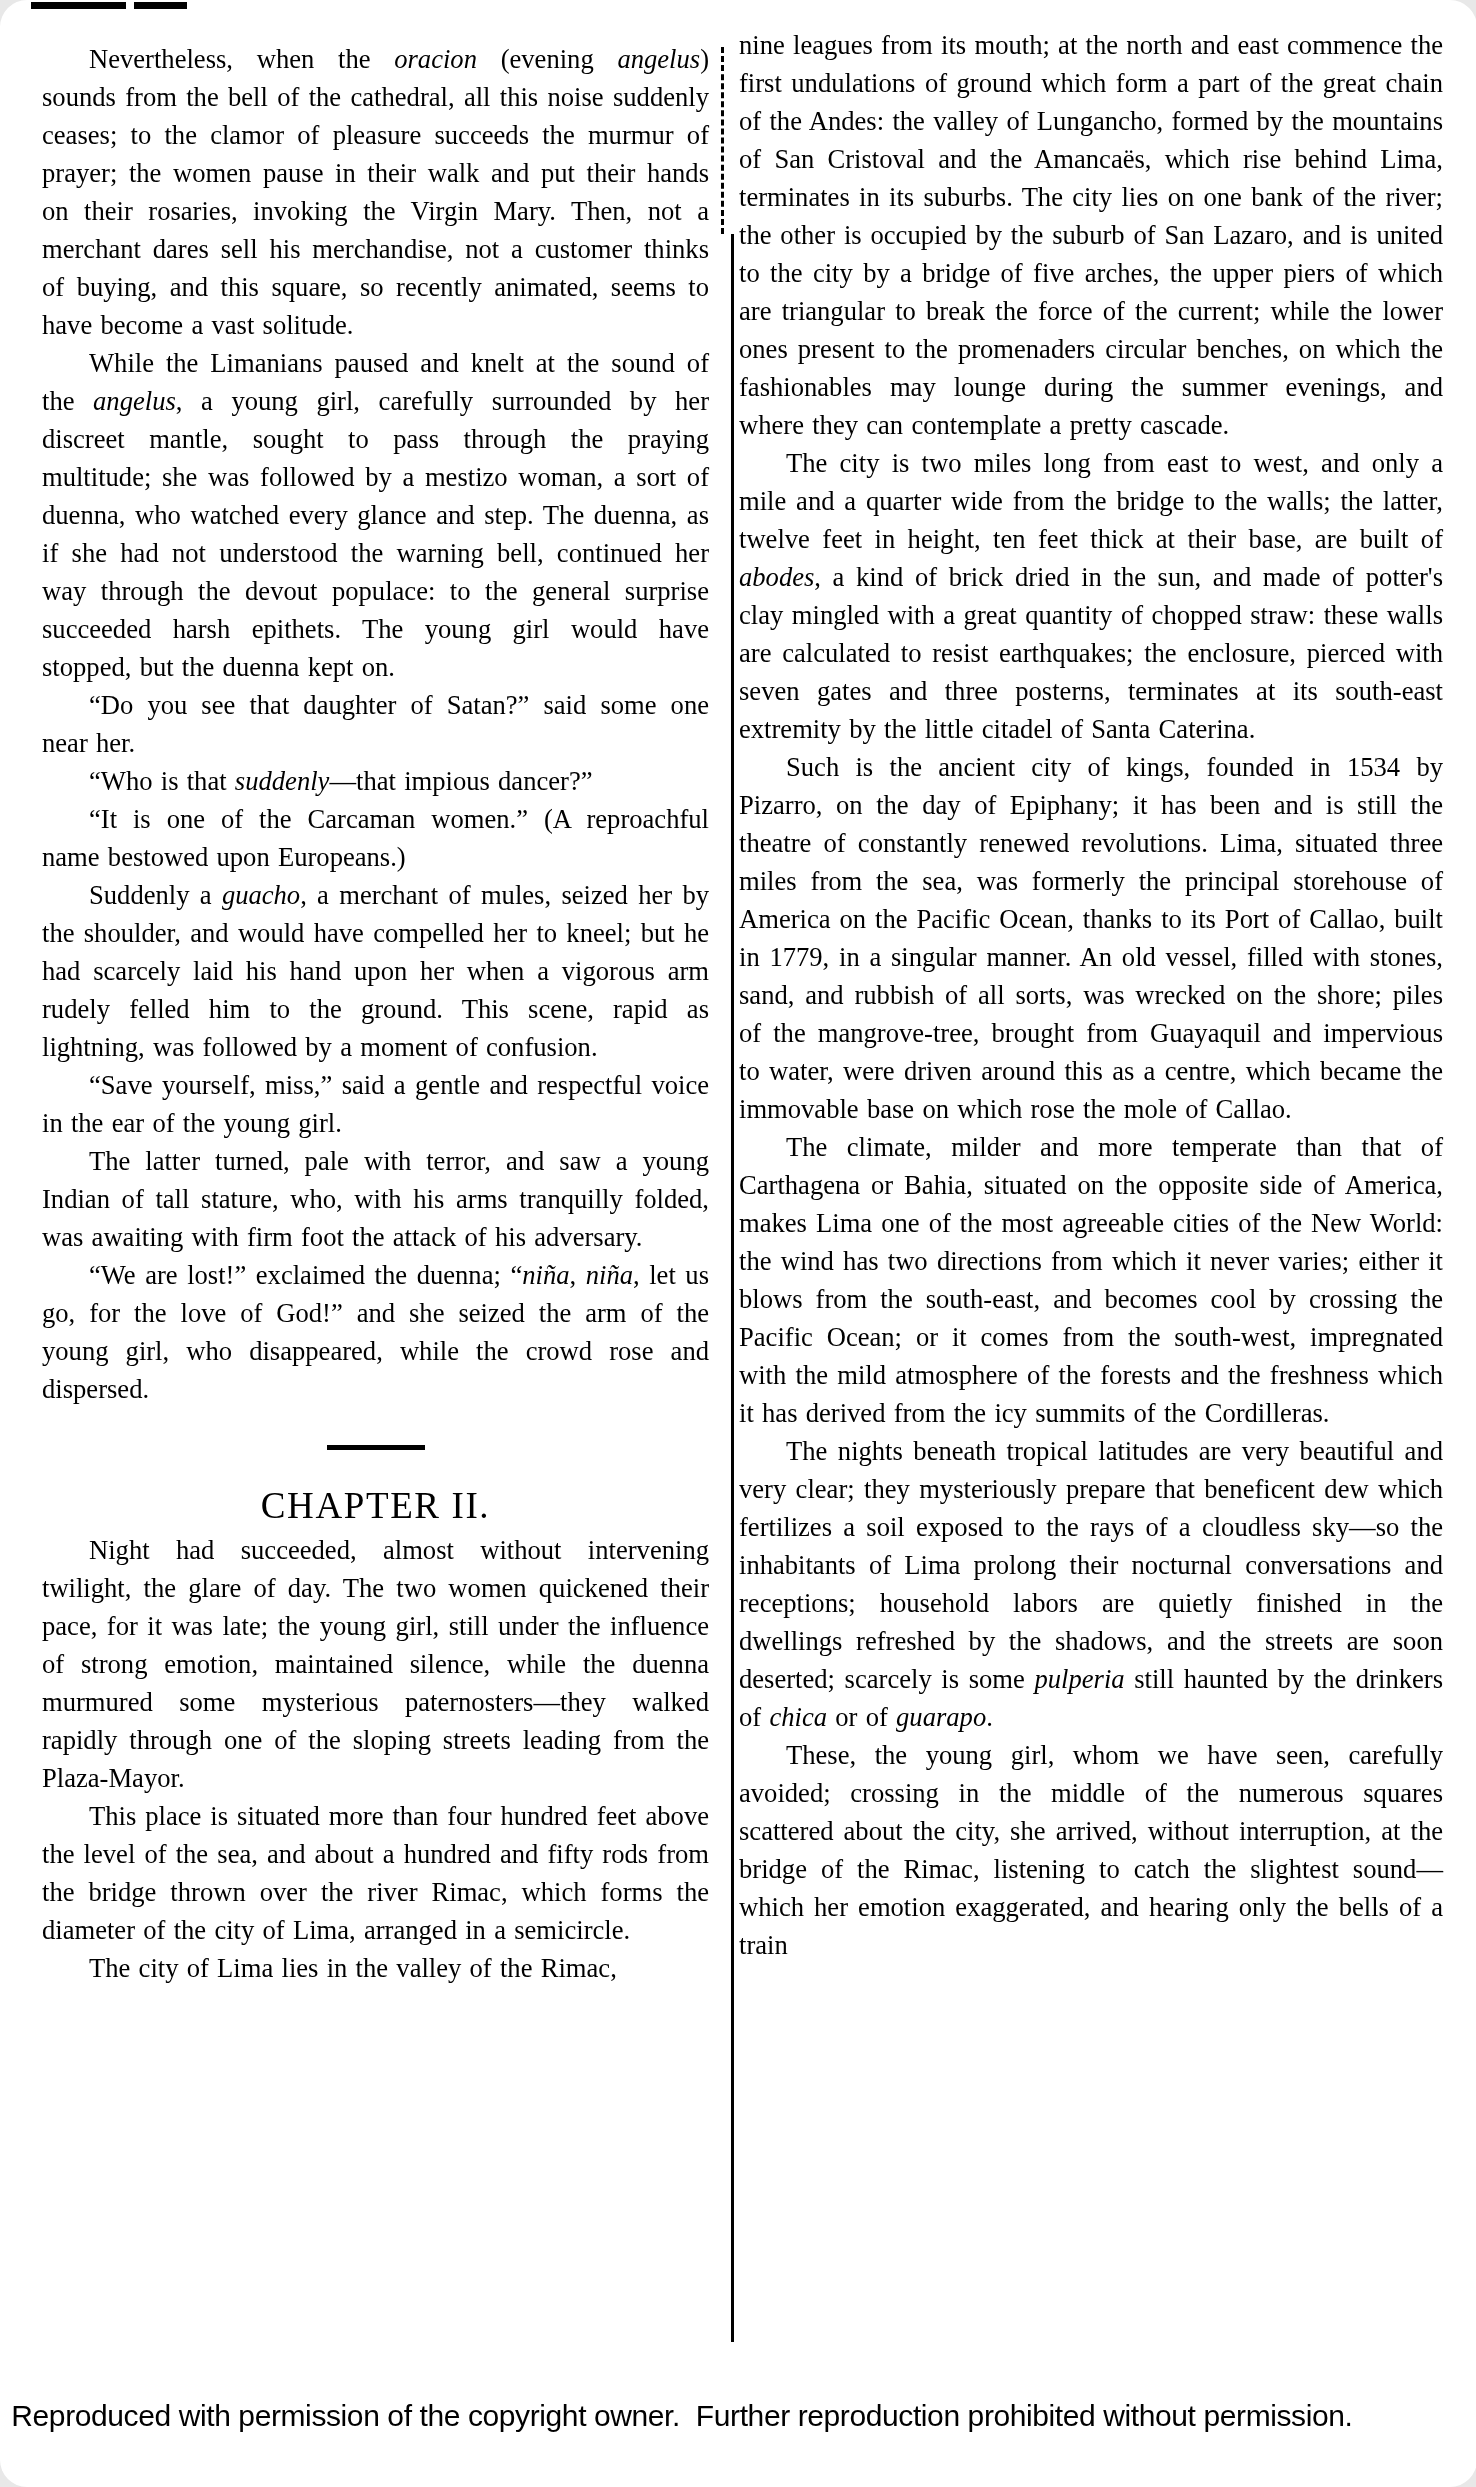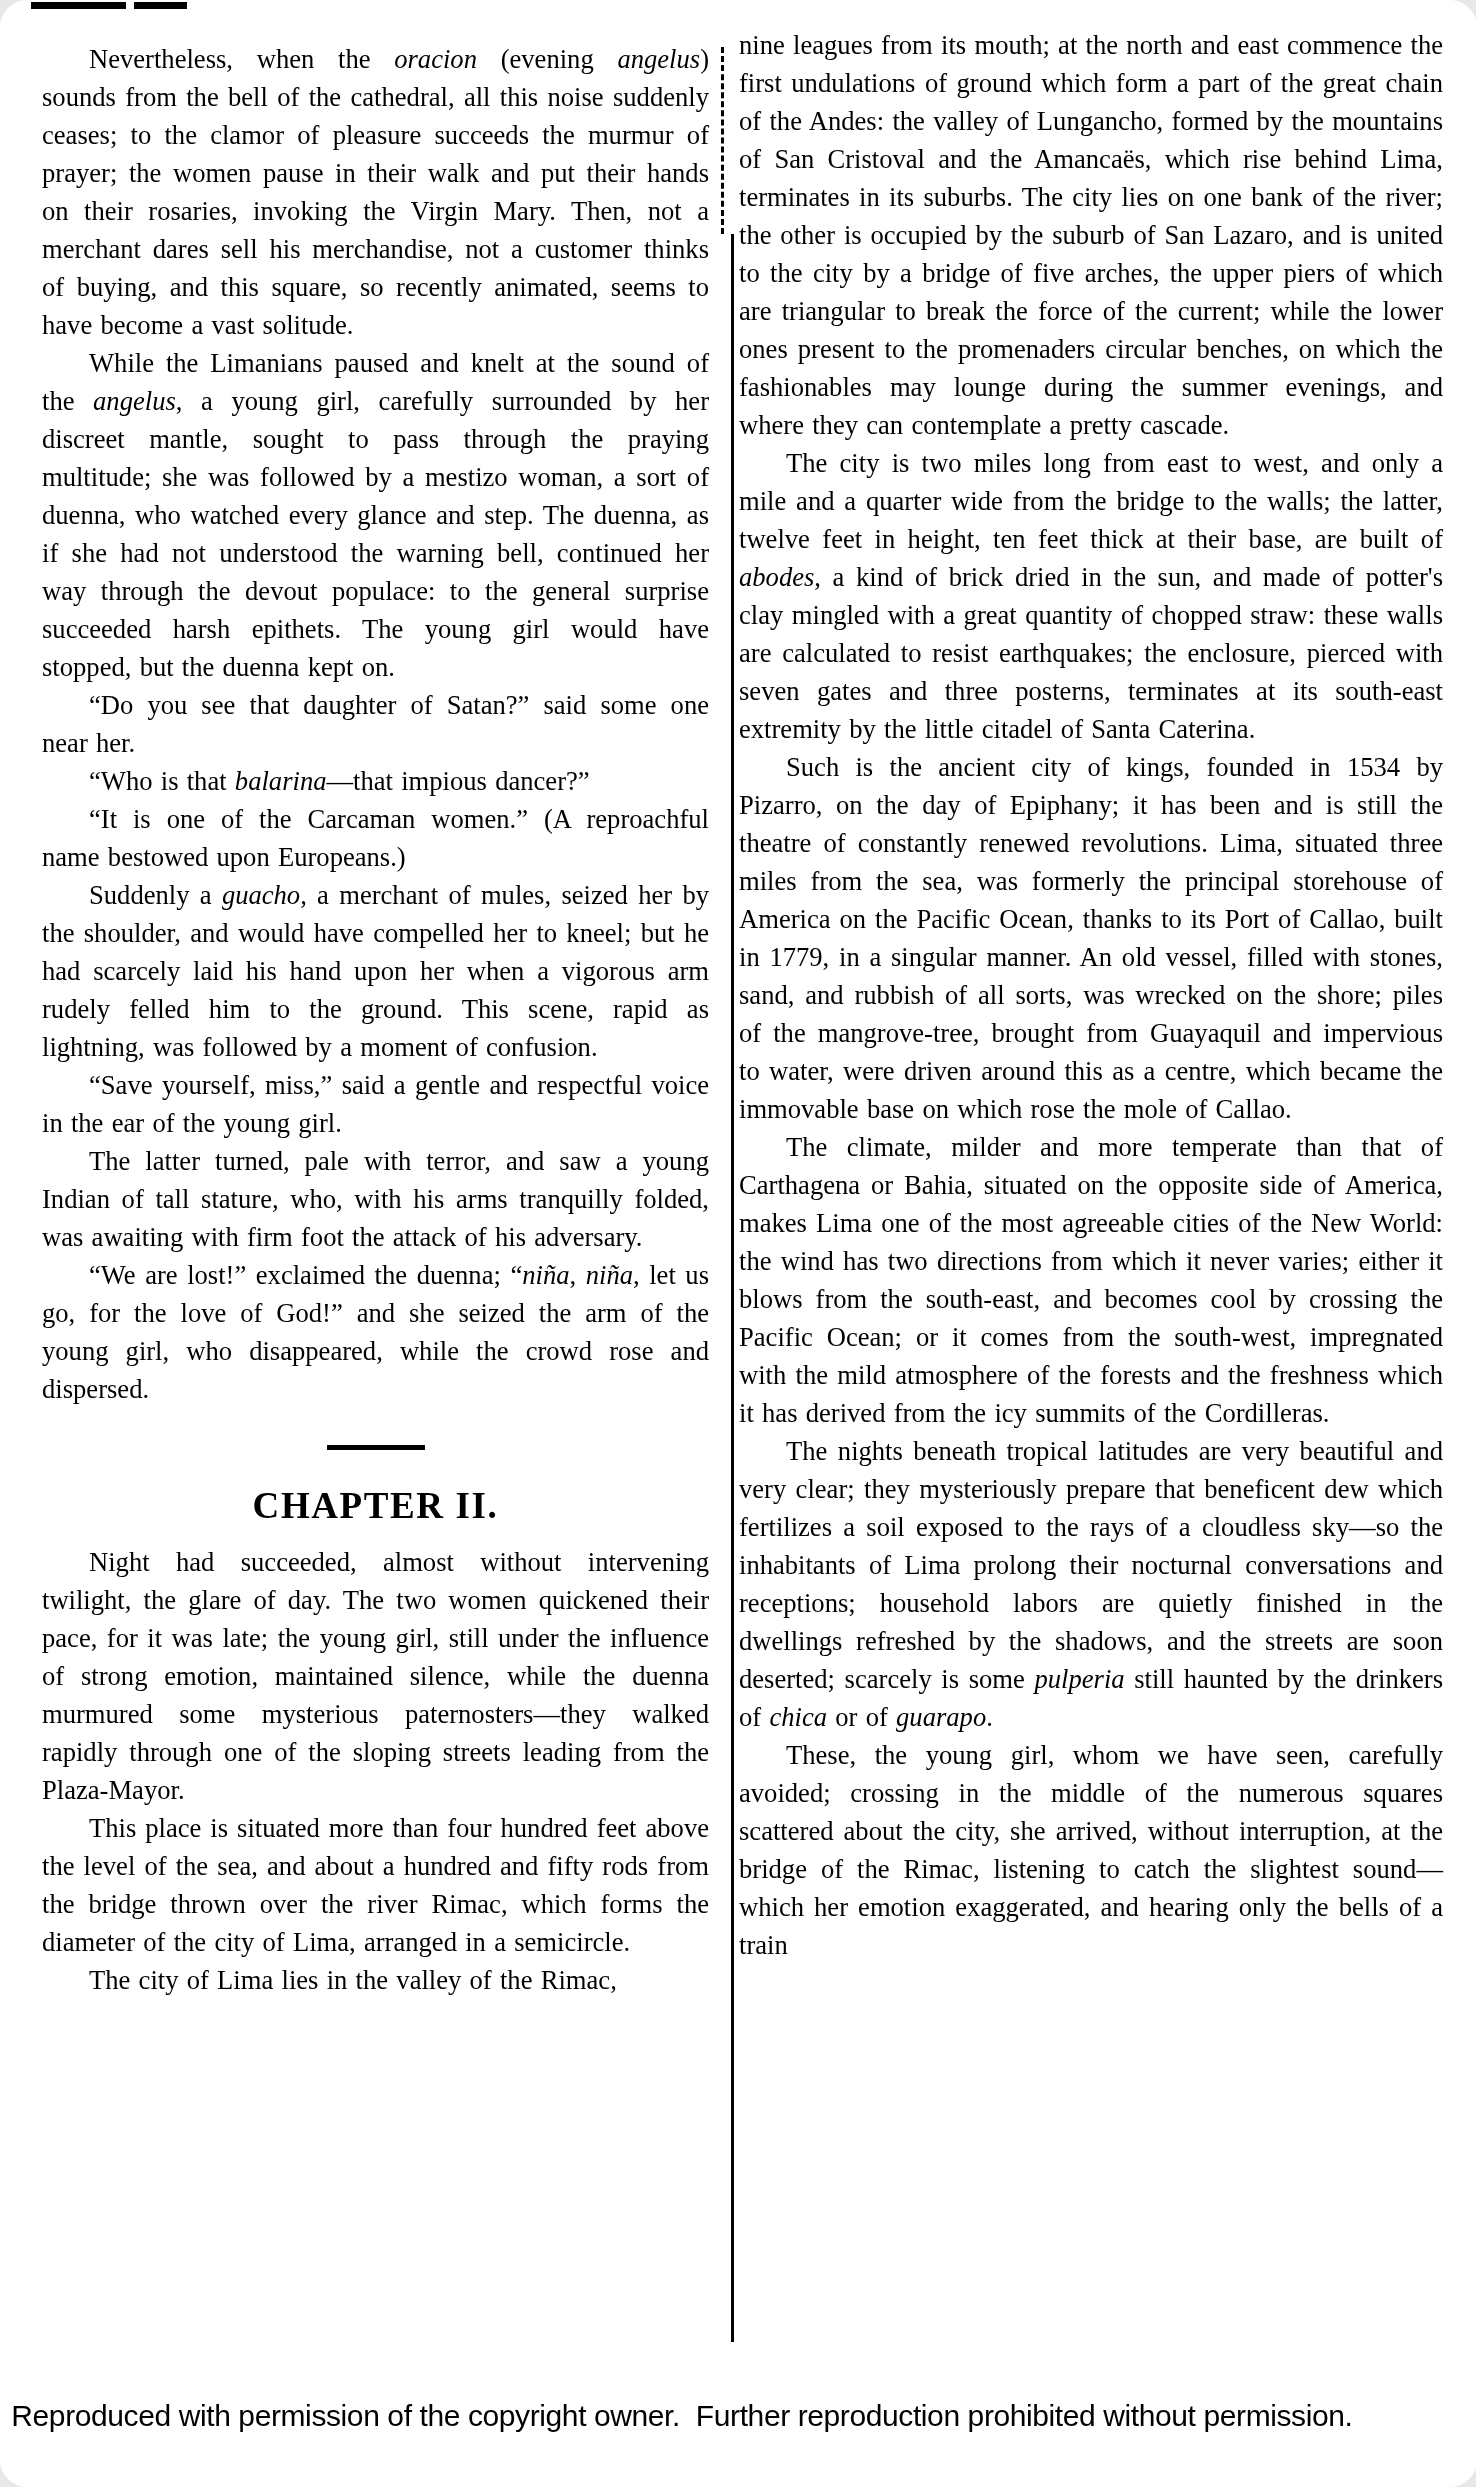--- a/index.html
+++ b/index.html
@@ -35,23 +35,23 @@
     text-align: justify;
     text-indent: 47px;
     word-spacing: 1.6px;
   }
   .body-p.no-indent { text-indent: 0; }
   .chapter-rule {
     width: 98px; height: 4.8px; background: #000;
     margin: 37px auto 0 auto;
   }
   .chapter-title {
-    margin: 34px 0 16px 0;
+    margin: 34px 0 4px 0;
     font-size: 37px;
-    font-weight: bold;
+    font-weight: normal;
     text-align: center;
     letter-spacing: 1.6px;
   }
   .chapter-subtitle {
     margin: 31px 0 27px 0;
     font-size: 23px;
     font-weight: bold;
     text-align: center;
     letter-spacing: 2.4px;
   }
@@ -74,21 +74,21 @@
   <div class="artifact a1"></div>
   <div class="artifact a2"></div>
 
   <div class="divider dash"></div>
   <div class="divider solid"></div>
 
   <div class="col left">
     <p class="body-p">Nevertheless, when the <i>oracion</i> (evening <i>angelus</i>) sounds from the bell of the cathedral, all this noise suddenly ceases; to the clamor of pleasure succeeds the murmur of prayer; the women pause in their walk and put their hands on their rosaries, invoking the Virgin Mary.  Then, not a merchant dares sell his merchandise, not a customer thinks of buying, and this square, so recently animated, seems to have become a vast solitude.</p>
     <p class="body-p">While the Limanians paused and knelt at the sound of the <i>angelus</i>, a young girl, carefully surrounded by her discreet mantle, sought to pass through the praying multitude; she was followed by a mestizo woman, a sort of duenna, who watched every glance and step.  The duenna, as if she had not understood the warning bell, continued her way through the devout populace: to the general surprise succeeded harsh epithets.  The young girl would have stopped, but the duenna kept on.</p>
     <p class="body-p">“Do you see that daughter of Satan?” said some one near her.</p>
-    <p class="body-p">“Who is that <i>balarina</i>—that impious dancer?”</p>
+    <p class="body-p">“Who is that <i>suddenly</i>—that impious dancer?”</p>
     <p class="body-p">“It is one of the Carcaman women.”  (A reproachful name bestowed upon Europeans.)</p>
     <p class="body-p">Suddenly a <i>guacho</i>, a merchant of mules, seized her by the shoulder, and would have compelled her to kneel; but he had scarcely laid his hand upon her when a vigorous arm rudely felled him to the ground. This scene, rapid as lightning, was followed by a moment of confusion.</p>
     <p class="body-p">“Save yourself, miss,” said a gentle and respectful voice in the ear of the young girl.</p>
     <p class="body-p">The latter turned, pale with terror, and saw a young Indian of tall stature, who, with his arms tranquilly folded, was awaiting with firm foot the attack of his adversary.</p>
     <p class="body-p">“We are lost!” exclaimed the duenna; “<i>niña</i>, <i>niña</i>, let us go, for the love of God!” and she seized the arm of the young girl, who disappeared, while the crowd rose and dispersed.</p>
 
     <div class="chapter-rule"></div>
     <h2 class="chapter-title">CHAPTER II.</h2>
 
     <p class="body-p">Night had succeeded, almost without intervening twilight, the glare of day.  The two women quickened their pace, for it was late; the young girl, still under the influence of strong emotion, maintained silence, while the duenna murmured some mysterious paternosters—they walked rapidly through one of the sloping streets leading from the Plaza-Mayor.</p>

